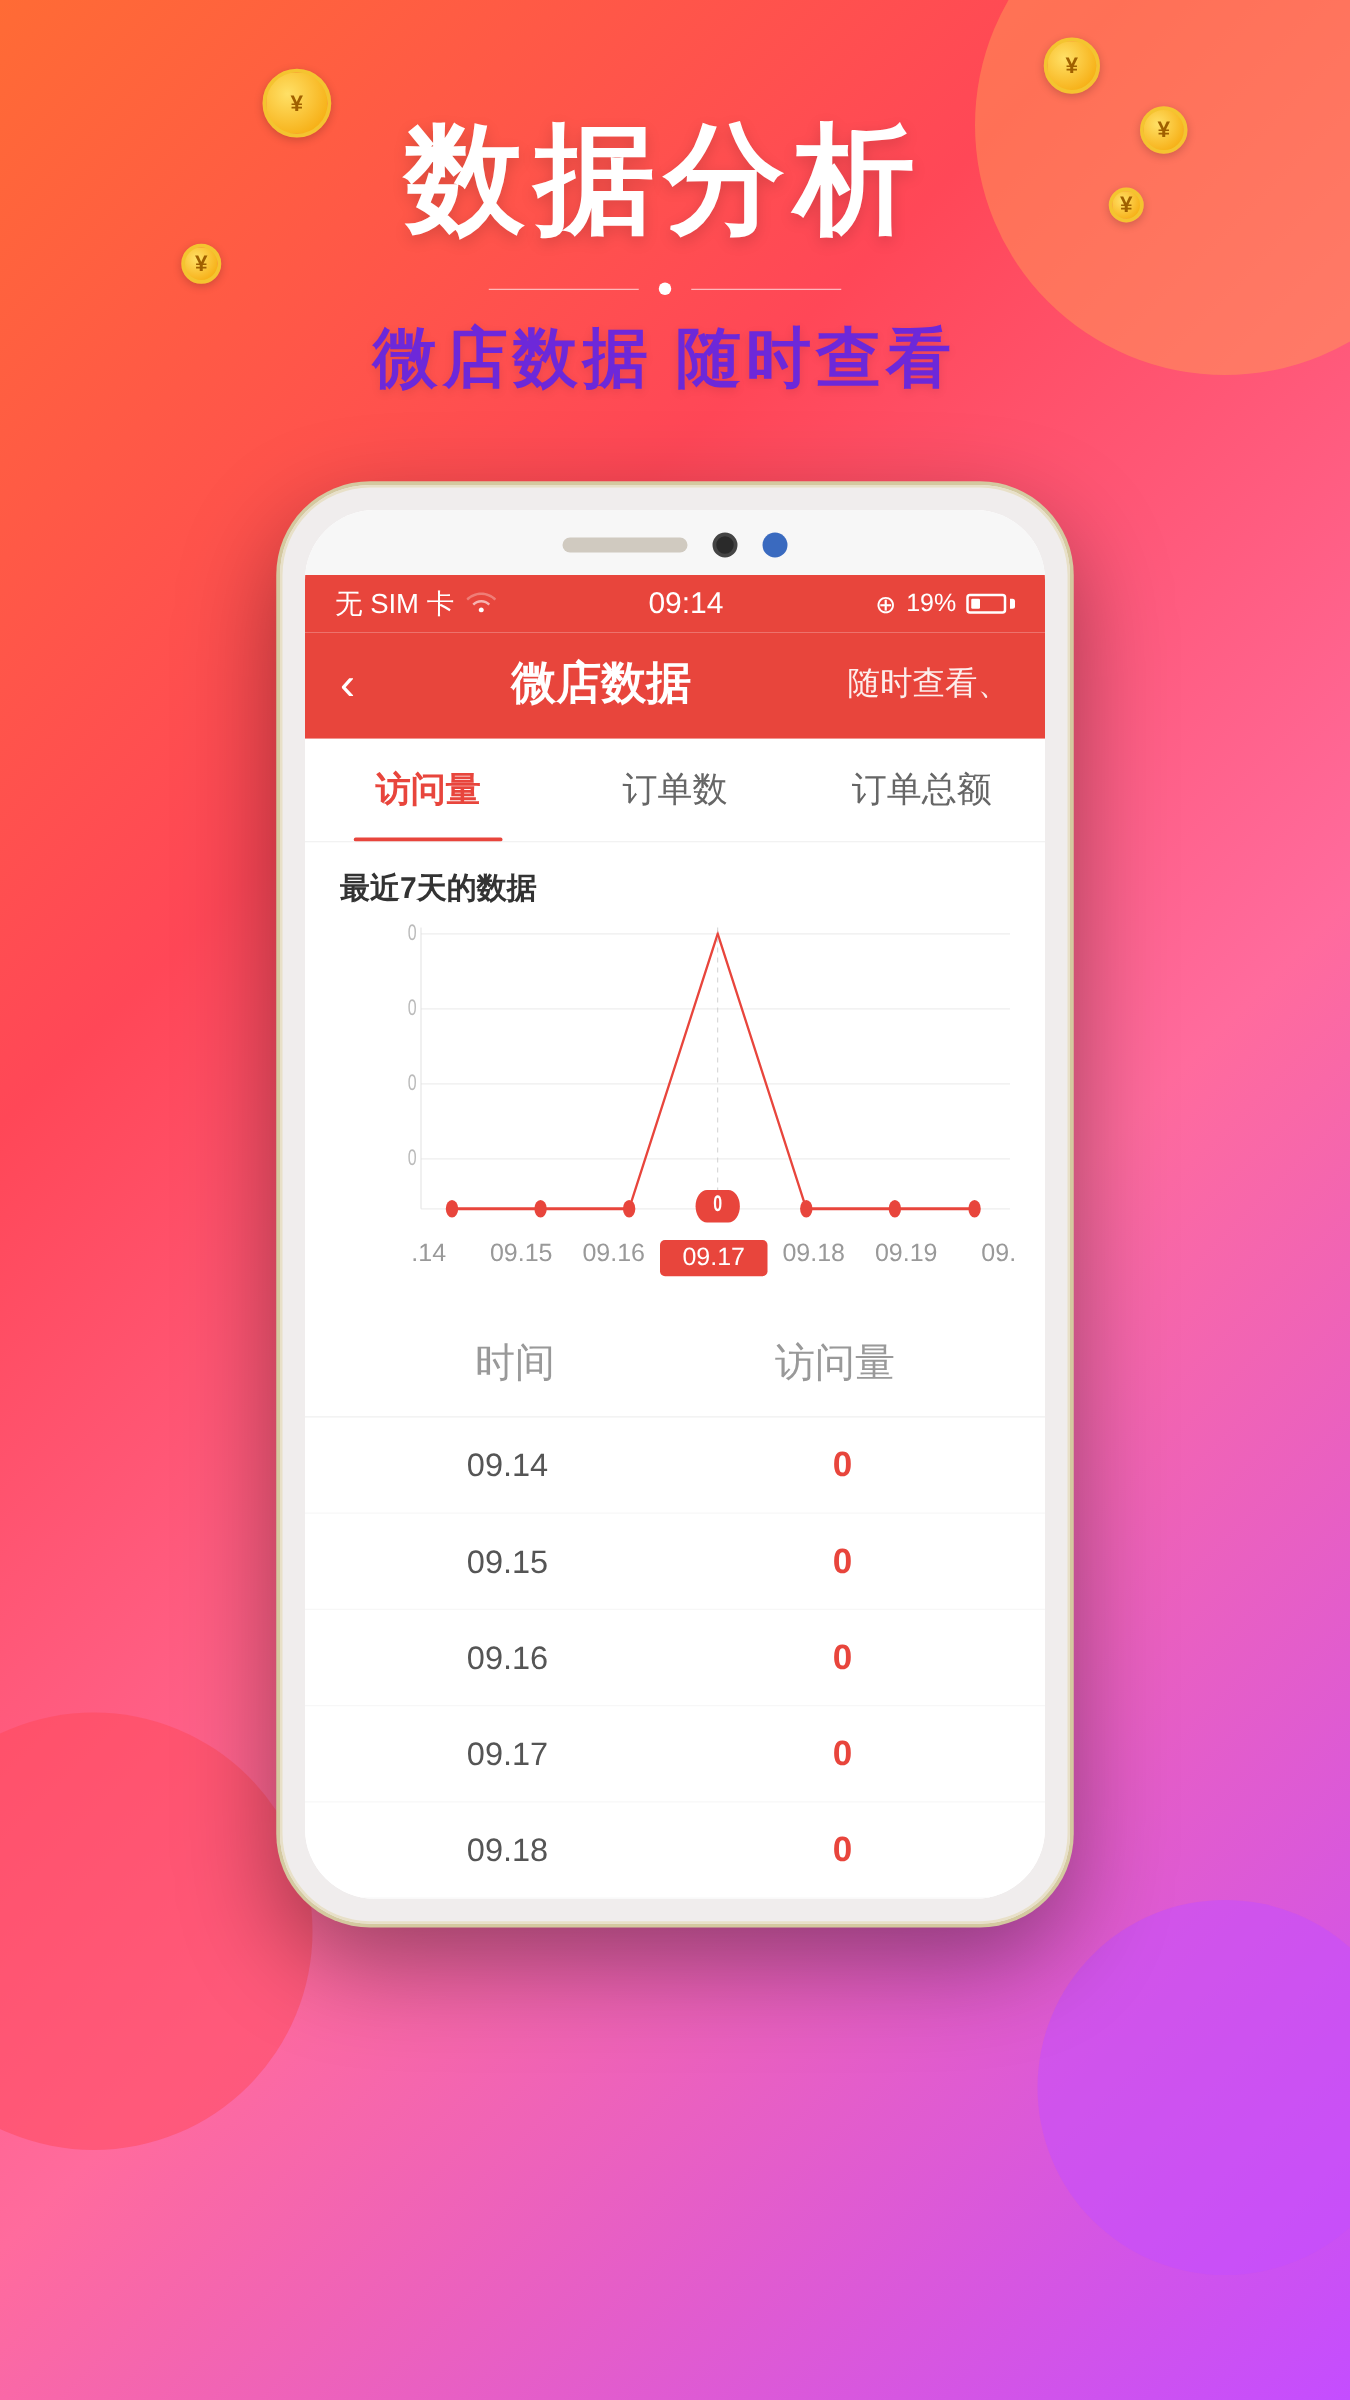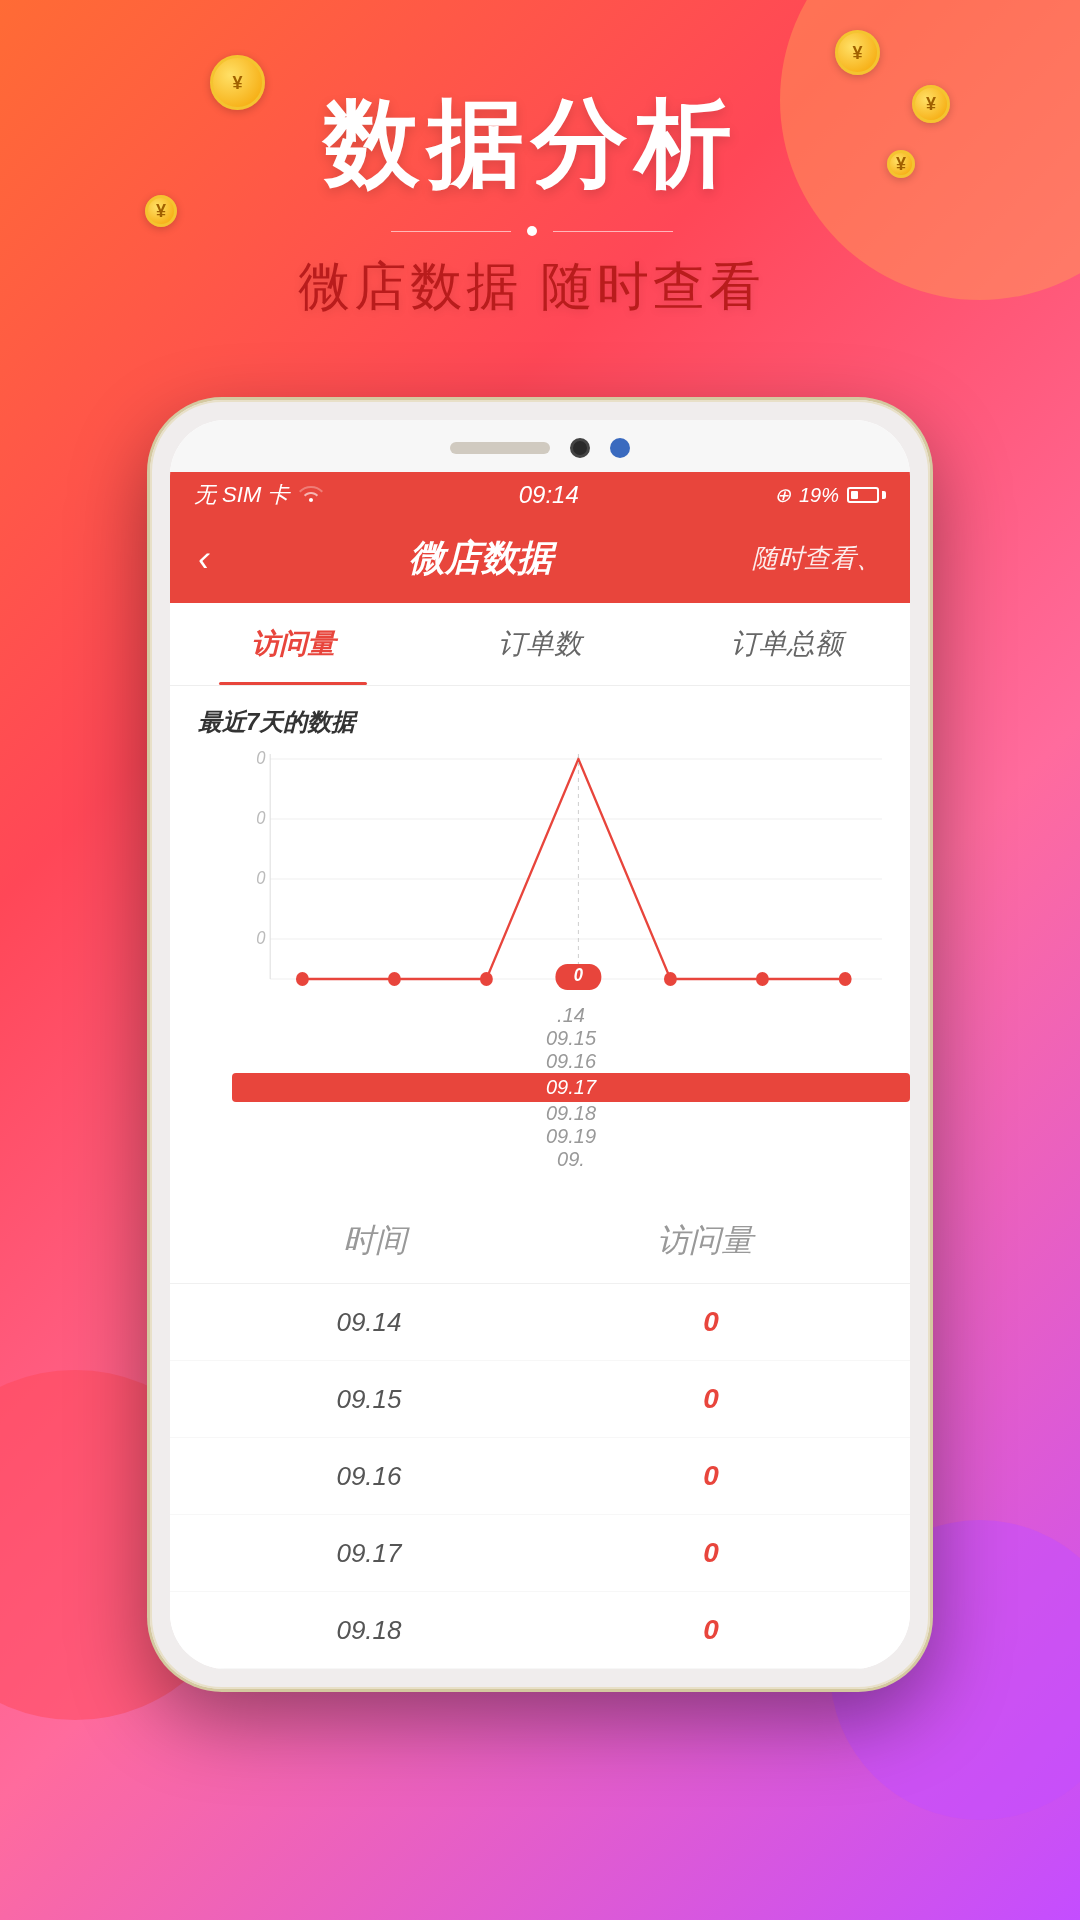--- a/index.html
+++ b/index.html
@@ -91,35 +91,34 @@
       width: 120px;
       background: rgba(255,255,255,0.6);
     }
     .hero-divider-dot {
       width: 10px; height: 10px;
       background: white;
       border-radius: 50%;
     }
     .hero-subtitle {
       font-size: 52px;
-      font-weight: 400;
-      color: #b91c1c;
+      font-weight: 700;
+      color: #6d28d9;
       text-shadow: 0 2px 8px rgba(0,0,0,0.1);
       letter-spacing: 4px;
     }
 
     
     .phone-wrapper {
       position: absolute;
-      top: 400px;
+      top: 388px;
       left: 50%;
       transform: translateX(-50%);
-      width: 780px;
+      width: 632px;
       z-index: 20;
-      font-style: italic;
     }
     .phone-frame {
       background: #f0eded;
       border-radius: 72px;
       padding: 20px;
       box-shadow:
         0 0 0 3px #d4c9a0,
         0 30px 80px rgba(0,0,0,0.4),
         inset 0 0 0 2px #e8e0c8;
       position: relative;
@@ -273,21 +272,20 @@
       width: 100%;
       height: 100%;
     }
 
     
     .date-labels {
       display: flex;
       padding-left: 62px;
       background: white;
       padding-bottom: 12px;
-      flex-direction: column;
     }
     .date-label {
       flex: 1;
       text-align: center;
       font-size: 20px;
       color: #999;
     }
     .date-label.active {
       background: #e8453c;
       color: white;

